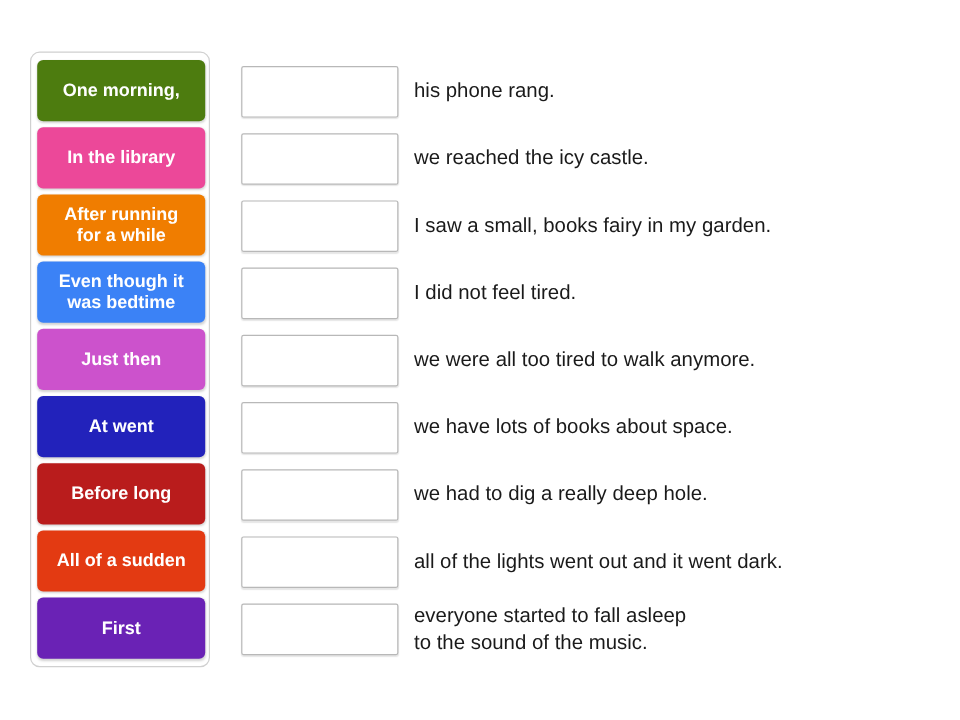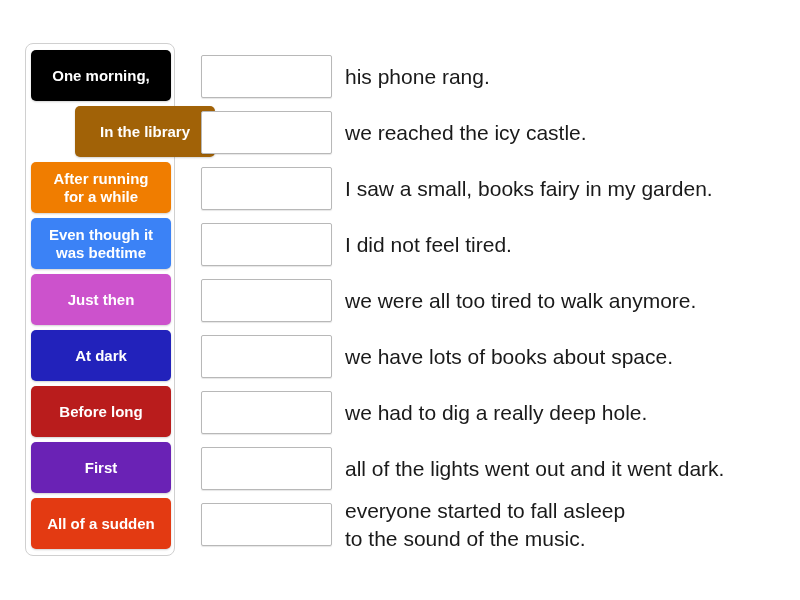--- a/index.html
+++ b/index.html
@@ -75,43 +75,43 @@
     width: 131px;
     height: 43px;
     flex: 0 0 131px;
     background: #ffffff;
     border: 1px solid #b8b8b8;
     border-radius: 2px;
     box-shadow: 0 1px 1px rgba(0,0,0,0.10);
   }
   .answer-text {
     margin-left: 13px;
-    font-size: 21px;
+    font-size: 17px;
     color: #1a1a1a;
     line-height: 1.33;
     white-space: pre-line;
   }
 </style>
 </head>
 <body>
 
 <div id="activity">
 
   <div id="tile-tray">
-    <div class="tile" style="background-color: #000000;"><span>One morning,</span></div>
-    <div class="tile" style="background-color: #a16207; margin-left: 44px;"><span>In the library</span></div>
+    <div class="tile" style="background-color: #4d7c0f;"><span>One morning,</span></div>
+    <div class="tile" style="background-color: #ec4899;"><span>In the library</span></div>
     <div class="tile" style="background-color: rgb(240, 125, 0);"><span>After running
 for a while</span></div>
     <div class="tile" style="background-color: #3b82f6;"><span>Even though it
 was bedtime</span></div>
     <div class="tile" style="background-color: rgb(204, 82, 204);"><span>Just then</span></div>
-    <div class="tile" style="background-color: rgb(34, 34, 187);"><span>At dark</span></div>
+    <div class="tile" style="background-color: rgb(34, 34, 187);"><span>At went</span></div>
     <div class="tile" style="background-color: #b91c1c;"><span>Before long</span></div>
+    <div class="tile" style="background-color: rgb(227, 58, 18);"><span>All of a sudden</span></div>
     <div class="tile" style="background-color: rgb(106, 34, 181);"><span>First</span></div>
-    <div class="tile" style="background-color: rgb(227, 58, 18);"><span>All of a sudden</span></div>
   </div>
 
   <div id="answer-list">
     <div class="answer-row">
       <div class="drop-zone"></div>
       <div class="answer-text">his phone rang.</div>
     </div>
     <div class="answer-row">
       <div class="drop-zone"></div>
       <div class="answer-text">we reached the icy castle.</div>

